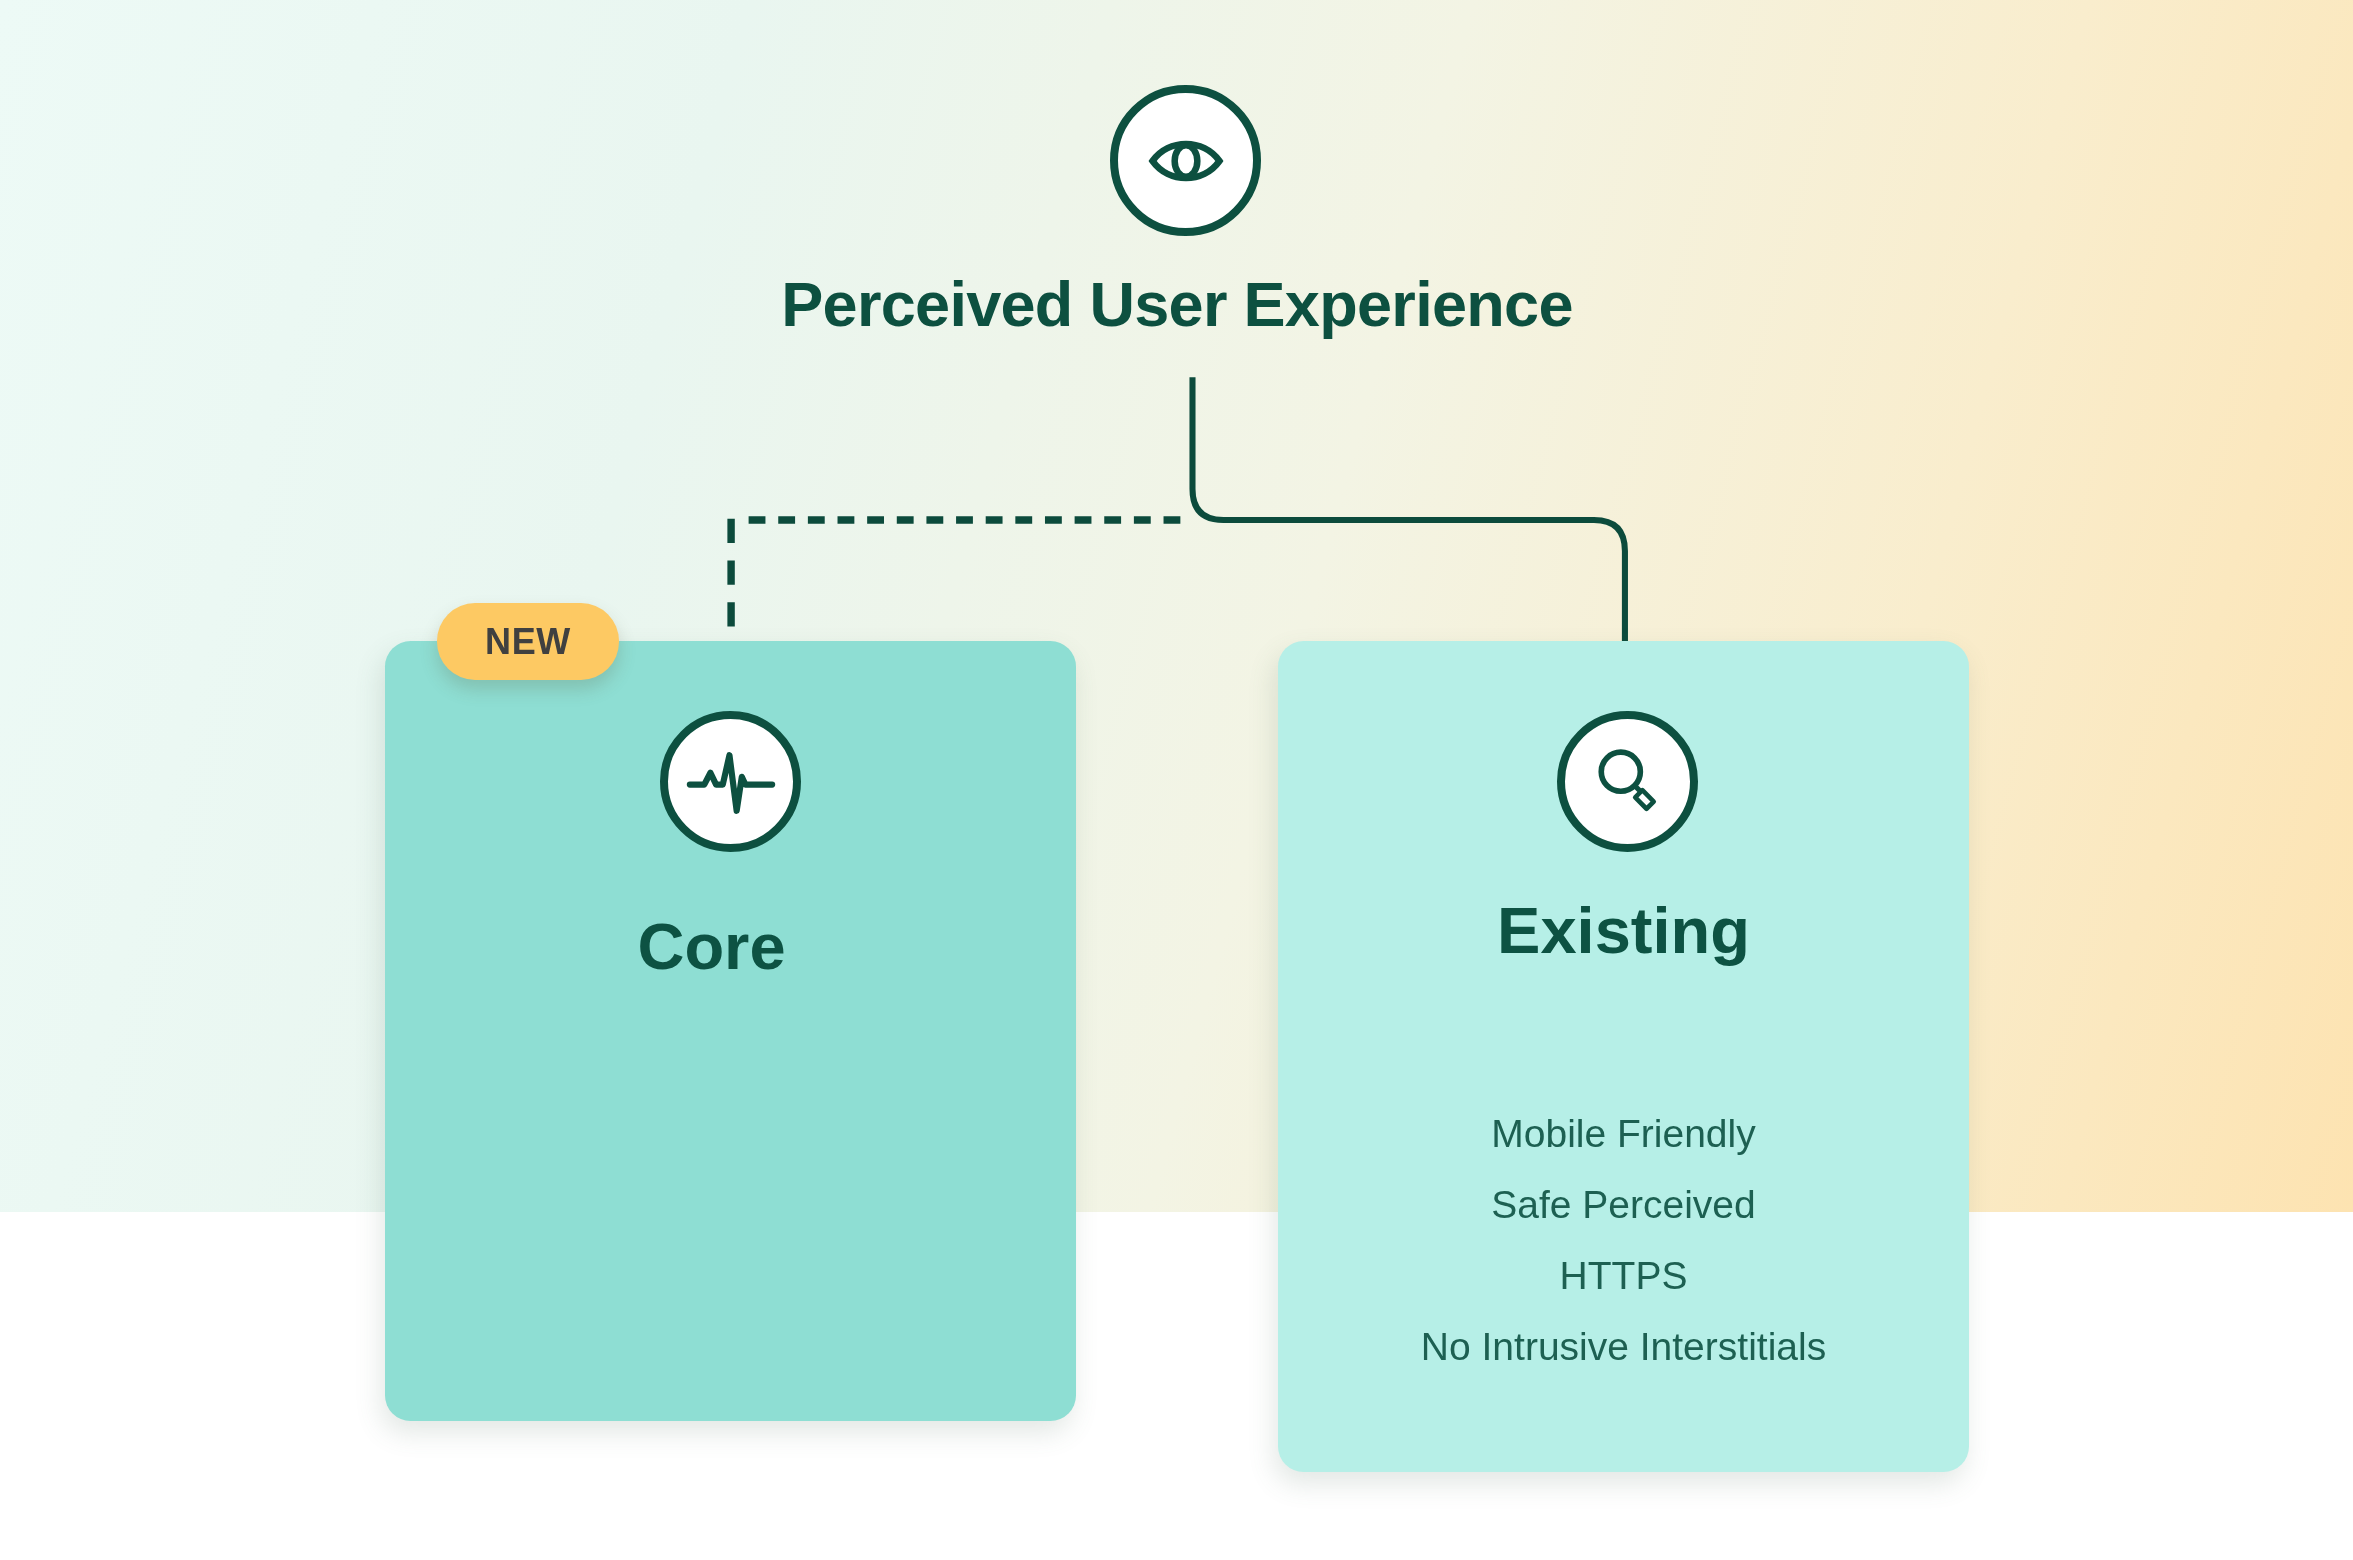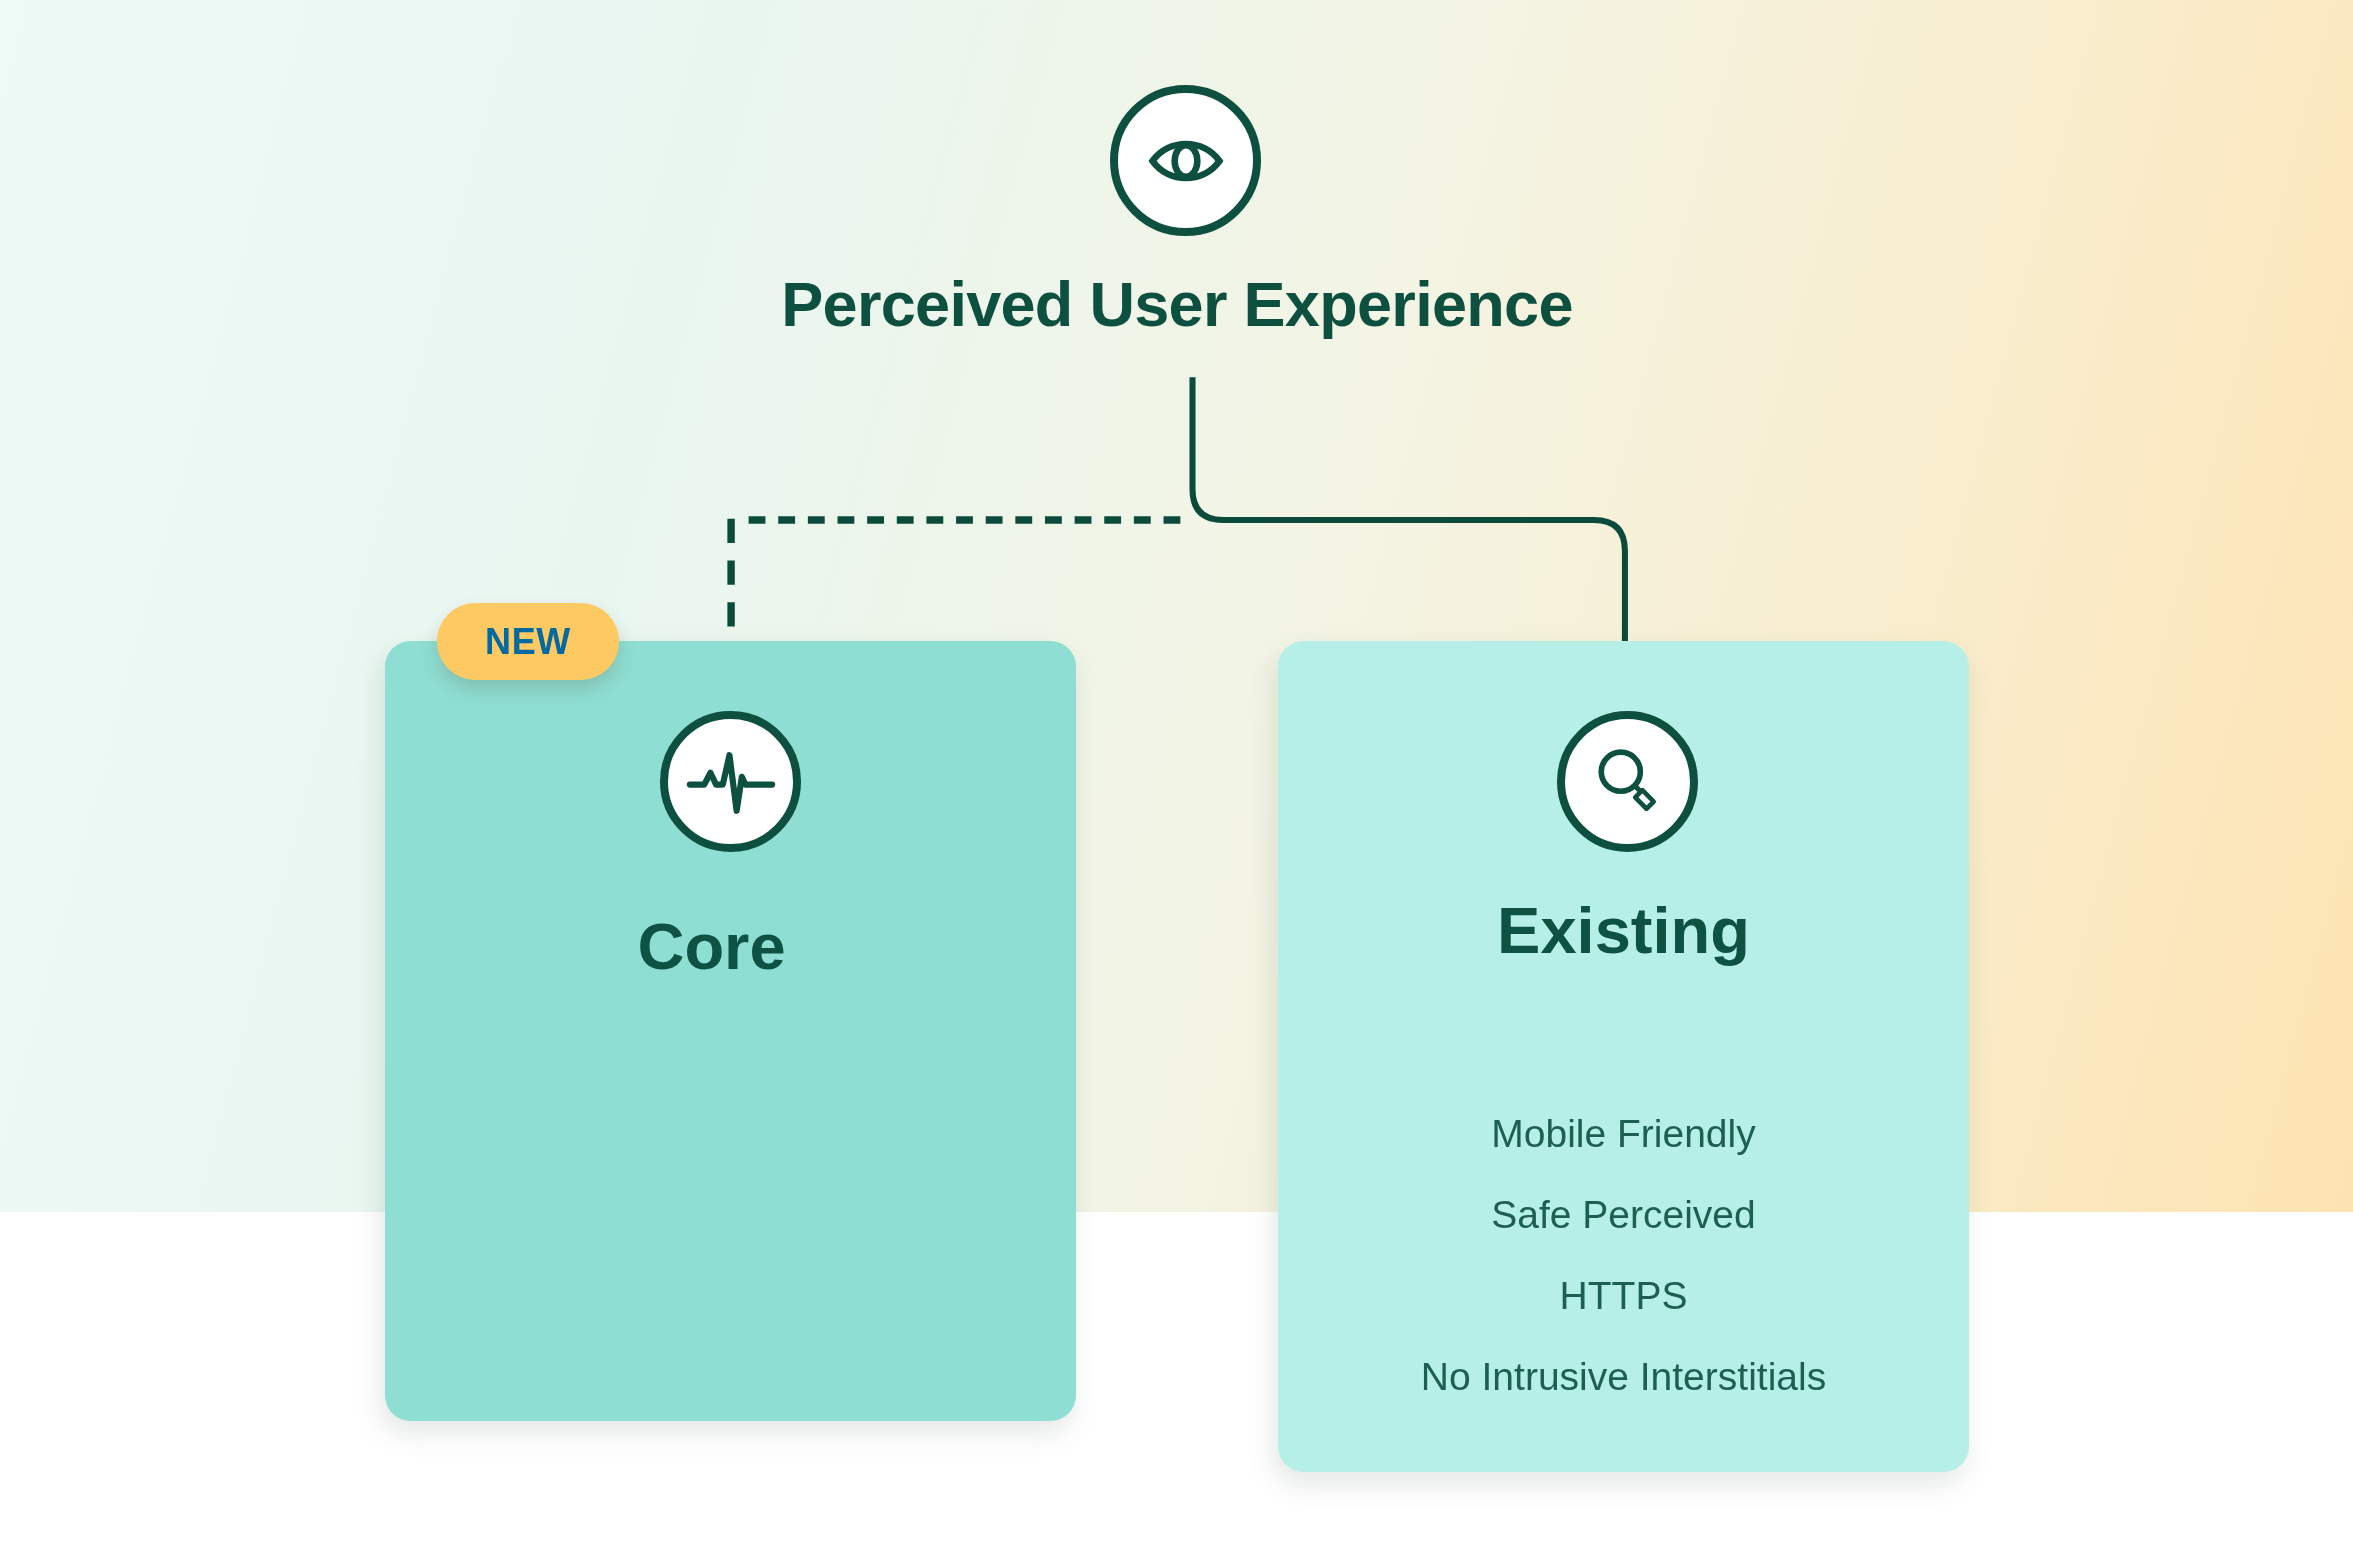--- a/index.html
+++ b/index.html
@@ -31,42 +31,42 @@
   .card{
     position:absolute;border-radius:25.6px;z-index:2;
     box-shadow:-4px 12px 27px rgba(80,110,95,0.16);
   }
   .card.left{left:385px;top:641px;width:691px;height:780px;background:#8EDED3;}
   .card.right{left:1278px;top:641px;width:691px;height:831px;background:#B6EFE7;}
   .badge{
     position:absolute;left:437px;top:603px;width:182px;height:77px;
     background:#FDC963;border-radius:38px;z-index:4;
     display:flex;align-items:center;justify-content:center;
-    font-size:36px;font-weight:bold;color:#0369a1;letter-spacing:0.7px;
+    font-size:36px;font-weight:bold;color:#404040;letter-spacing:0.7px;
     box-shadow:0 9.4px 17.5px rgba(90,90,60,0.22);
   }
   .icon-circle{
     position:absolute;width:141px;height:141px;box-sizing:border-box;
     border:8px solid #0D5040;border-radius:50%;background:#FFFFFF;
     display:flex;align-items:center;justify-content:center;z-index:3;
   }
   .icon-circle.pulse{left:660px;top:711px;}
   .icon-circle.magnifier{left:1557px;top:711px;}
   .card-title{
     position:absolute;width:691px;text-align:center;
     font-size:65px;font-weight:bold;color:#0D5243;line-height:79px;z-index:3;
   }
   .card-title.left{left:366px;top:907px;}
   .card-title.right{left:1278px;top:891px;}
   .card-items{
     position:absolute;width:691px;display:flex;flex-direction:column;
     align-items:center;text-align:center;color:#1D6052;z-index:3;
   }
   .card-items.left{left:385px;top:1133px;font-size:40px;gap:33px;line-height:49px;}
-  .card-items.right{left:1278px;top:1109px;font-size:39px;gap:32px;line-height:49px;}
+  .card-items.right{left:1278px;top:1109px;font-size:39px;gap:22px;line-height:49px;}
   .icon-svg{display:block;}
 </style>
 </head>
 <body>
 
 <div class="canvas">
 
   <svg class="connectors" width="2354" height="1560" viewBox="0 0 3494 2316">
 
     <path class="line" d="M1770 560 L1770 726 Q1770 772 1816 772 L2366 772 Q2412 772 2412 818 L2412 956" stroke-width="9"></path>

